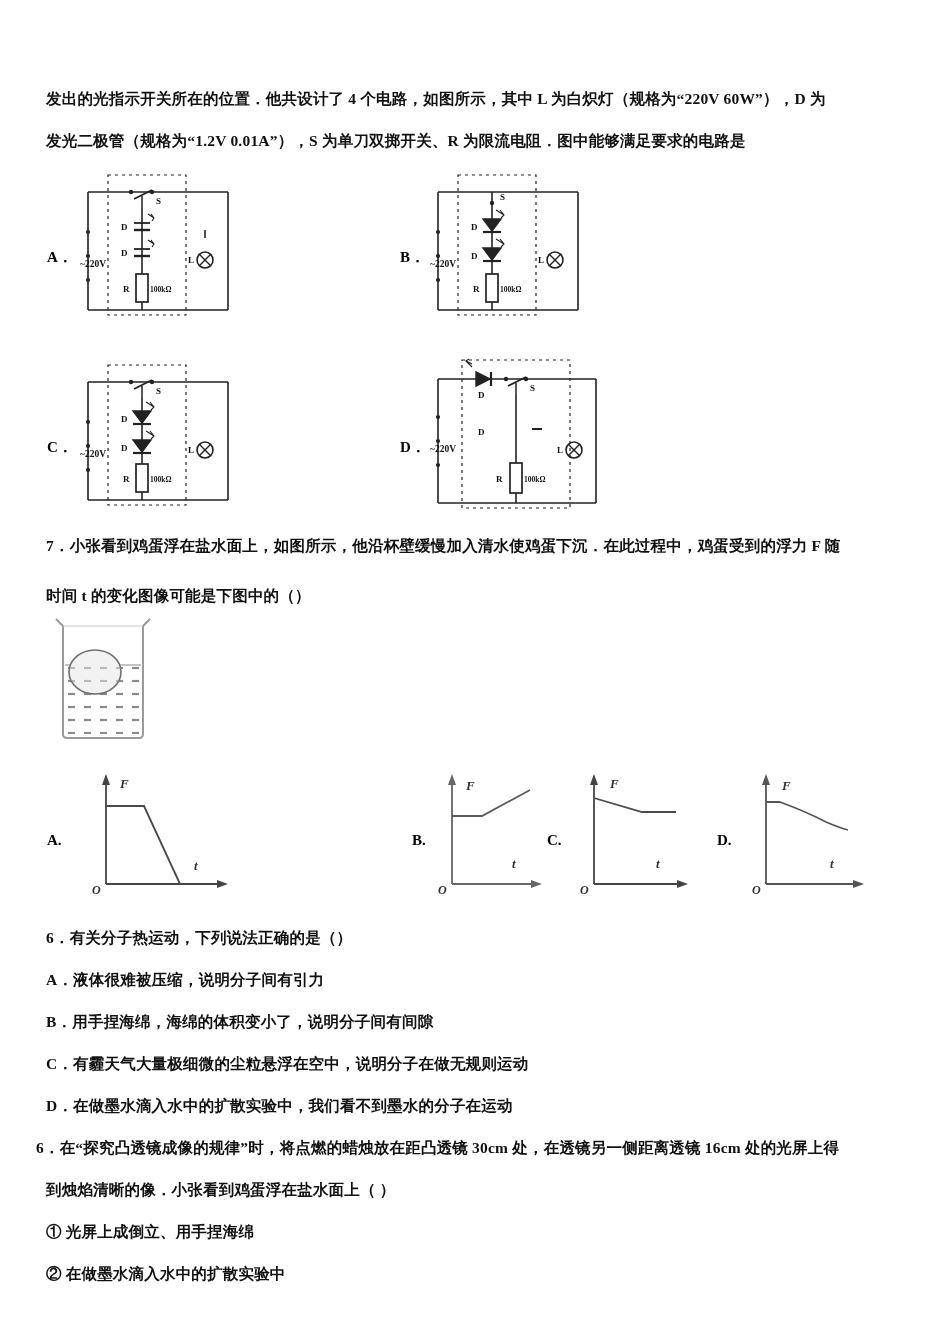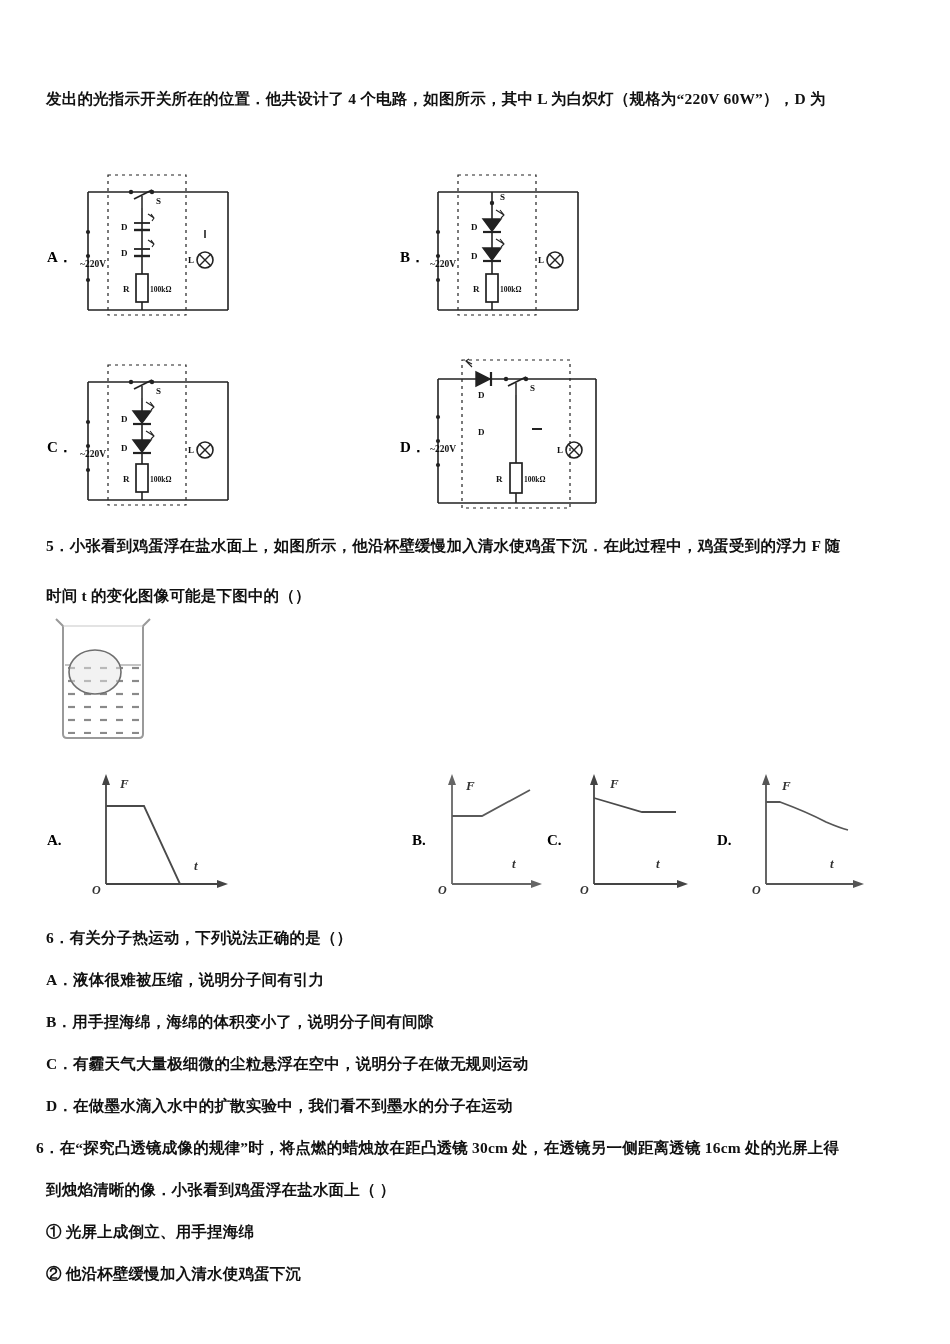--- a/index.html
+++ b/index.html
@@ -55,20 +55,21 @@
     font-size: 13px;
     fill: #333;
   }
 </style>
 </head>
 <body>
 
 <div class="page">
 
   <div class="qtext" style="left:46px; top:91px;">发出的光指示开关所在的位置．他共设计了 4 个电路，如图所示，其中 L 为白炽灯（规格为“220V 60W”），D 为</div>
+  <div class="qtext" style="left:46px; top:133px;">发光二极管（规格为“1.2V 0.01A”），S 为单刀双掷开关、R 为限流电阻．图中能够满足要求的电路是</div>
 
   <div class="opt-label" style="left:47px; top:248px;">A．</div>
   <div class="circuit-wrap" style="left:78px; top:170px;">
     <svg width="160" height="150" viewBox="0 0 160 150">
 
       <rect x="30" y="5" width="78" height="140" fill="none" stroke="#222" stroke-width="1.2" stroke-dasharray="3,4"></rect>
 
       <path d="M10 22 L150 22 M10 22 L10 140 M10 140 L150 140 M150 22 L150 140" fill="none" stroke="#222" stroke-width="1.6"></path>
 
       <circle cx="10" cy="62" r="2.1" fill="#222"></circle>
@@ -199,21 +200,21 @@
       <rect x="82" y="108" width="12" height="30" fill="#fff" stroke="#222" stroke-width="1.7"></rect>
       <text class="lbl lbl-sm" x="68" y="127">R</text>
       <text class="lbl lbl-xs" x="96" y="127">100kΩ</text>
       <circle cx="146" cy="95" r="8" fill="none" stroke="#222" stroke-width="1.6"></circle>
       <line x1="140.3" y1="89.3" x2="151.7" y2="100.7" stroke="#222" stroke-width="1.4"></line>
       <line x1="151.7" y1="89.3" x2="140.3" y2="100.7" stroke="#222" stroke-width="1.4"></line>
       <text class="lbl lbl-sm" x="129" y="98">L</text>
     </svg>
   </div>
 
-  <div class="qtext" style="left:46px; top:538px;">5．小张看到鸡蛋浮在盐水面上，如图所示，他沿杯壁缓慢加入清水使鸡蛋下沉．在此过程中，鸡蛋受到的浮力 F 随</div>
+  <div class="qtext" style="left:46px; top:538px;">7．小张看到鸡蛋浮在盐水面上，如图所示，他沿杯壁缓慢加入清水使鸡蛋下沉．在此过程中，鸡蛋受到的浮力 F 随</div>
   <div class="qtext" style="left:46px; top:588px;">时间 t 的变化图像可能是下图中的（）</div>
 
   <div class="circuit-wrap" style="left:50px; top:610px;">
     <svg width="120" height="140" viewBox="0 0 120 140">
       <defs>
         <pattern id="liquid-dashes" x="0" y="0" width="16" height="13" patternUnits="userSpaceOnUse">
           <line x1="2" y1="6" x2="9" y2="6" stroke="#8a8a8a" stroke-width="2.2"></line>
         </pattern>
         <clipPath id="beaker-clip">
           <path d="M14 55 L14 124 L92 124 L92 55 Z"></path>
@@ -301,15 +302,15 @@
 
   <div class="qtext" style="left:46px; top:930px;">6．有关分子热运动，下列说法正确的是（）</div>
   <div class="qtext" style="left:46px; top:972px;">A．液体很难被压缩，说明分子间有引力</div>
   <div class="qtext" style="left:46px; top:1014px;">B．用手捏海绵，海绵的体积变小了，说明分子间有间隙</div>
   <div class="qtext" style="left:46px; top:1098px;">D．在做墨水滴入水中的扩散实验中，我们看不到墨水的分子在运动</div>
   <div class="qtext" style="left:46px; top:1056px;">C．有霾天气大量极细微的尘粒悬浮在空中，说明分子在做无规则运动</div>
 
   <div class="qtext" style="left:36px; top:1140px;">6．在“探究凸透镜成像的规律”时，将点燃的蜡烛放在距凸透镜 30cm 处，在透镜另一侧距离透镜 16cm 处的光屏上得</div>
   <div class="qtext" style="left:46px; top:1182px;">到烛焰清晰的像．小张看到鸡蛋浮在盐水面上（        ）</div>
   <div class="qtext" style="left:46px; top:1224px;">① 光屏上成倒立、用手捏海绵</div>
-  <div class="qtext" style="left:46px; top:1266px;">② 他沿杯壁缓慢加入清水使鸡蛋下沉</div>
+  <div class="qtext" style="left:46px; top:1266px;">② 在做墨水滴入水中的扩散实验中</div>
 
 </div>
 
 </body></html>

